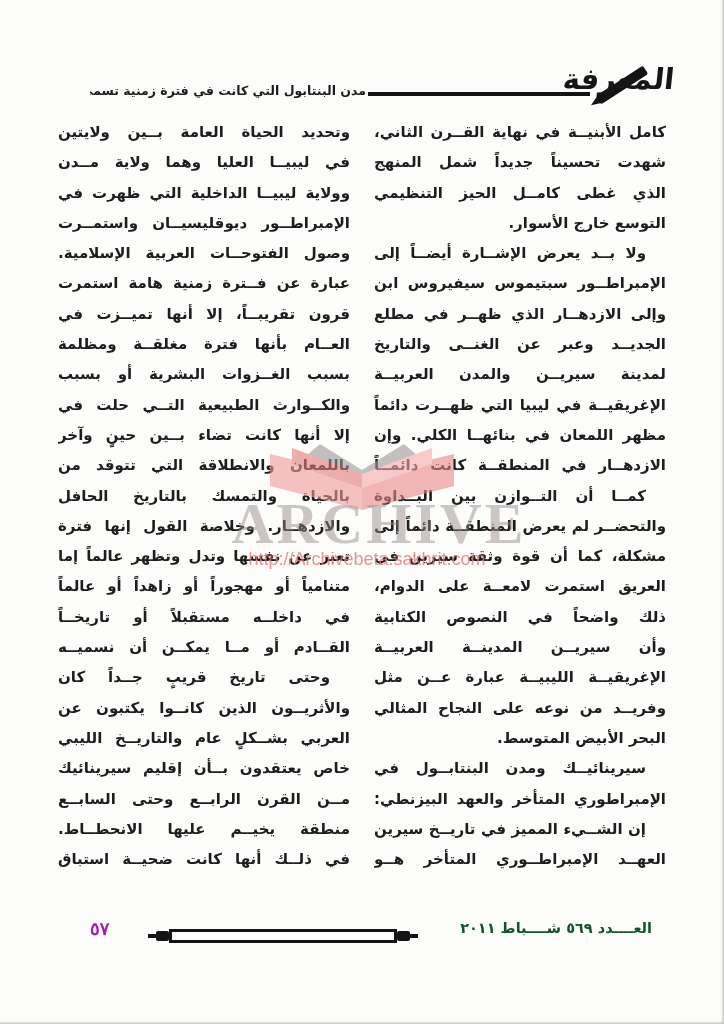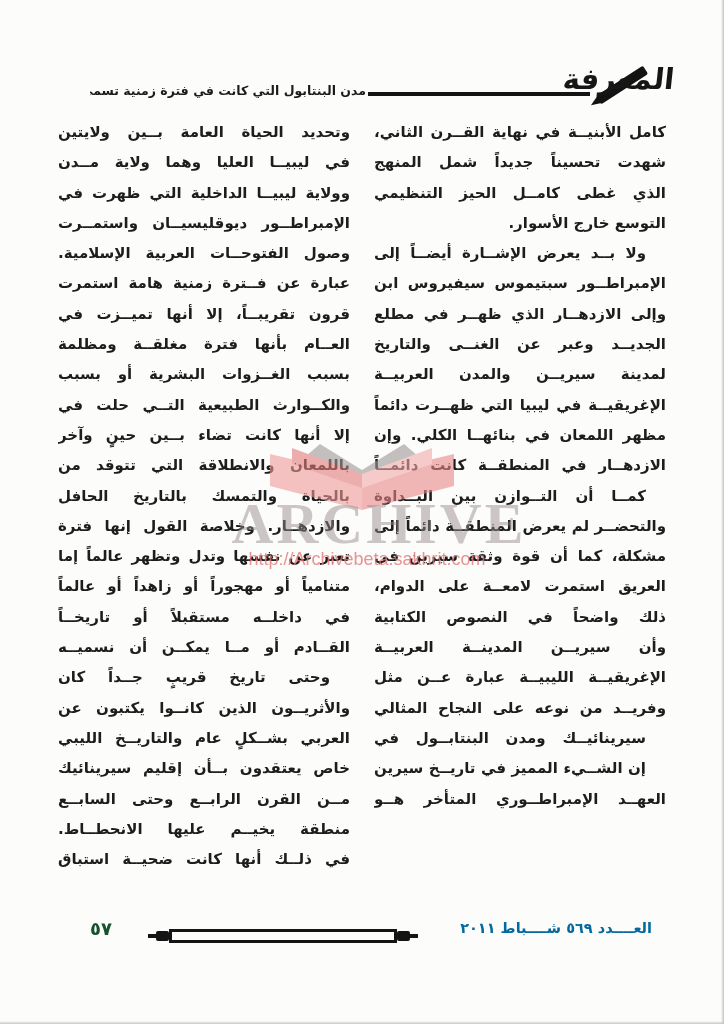--- a/index.html
+++ b/index.html
@@ -43,28 +43,28 @@
     font-family:"Liberation Serif", serif;font-weight:bold;font-size:58px;line-height:60px;
     color:rgba(150,139,139,.48);letter-spacing:3px;
   }
   .wm-url{
     position:absolute;left:192px;top:549px;width:350px;text-align:center;direction:ltr;
     font-family:"Liberation Sans", sans-serif;font-size:18px;
     color:rgba(224,116,116,.78);
   }
 
   
-  .page-number{position:absolute;left:90px;top:918px;font-size:18px;font-weight:bold;color:#14532d;}
+  .page-number{position:absolute;left:90px;top:918px;font-size:18px;font-weight:bold;color:#a21caf;font-family:Liberation Serif, serif;}
   .rod{position:absolute;left:148px;top:928px;width:270px;height:16px;display:flex;align-items:center;}
   .rod .stub{width:8px;height:4px;background:#141414;}
   .rod .knob{width:13px;height:10px;background:#141414;border-radius:2px;}
   .rod .bar{flex:1;height:8px;background:#fcfcfa;border:3px solid #141414;}
   .issue-text{
     position:absolute;left:440px;top:920px;width:212px;direction:rtl;text-align:right;
-    font-size:14.5px;font-weight:bold;color:#0369a1;white-space:nowrap;overflow:hidden;
+    font-size:14.5px;font-weight:bold;color:#14532d;white-space:nowrap;overflow:hidden;
   }
 </style>
 </head>
 <body>
 
 <div class="page">
 
   <div class="logo">
     <span class="logo-pen"></span>
     <span class="logo-text">المعرفة</span>
@@ -86,21 +86,23 @@
       <div class="tline just">مظهر اللمعان في بنائهــا الكلي. وإن ركائز</div>
       <div class="tline just">الازدهــار في المنطقــة كانت دائمــاً سليمة</div>
       <div class="tline open">كمــا أن التــوازن بين البــداوة والمدنية</div>
       <div class="tline just">والتحضــر لم يعرض المنطقــة دائماً إلى أي</div>
       <div class="tline just">مشكلة، كما أن قوة وثقة سيرين في ماضيها</div>
       <div class="tline just">العريق استمرت لامعــة على الدوام، وظهر</div>
       <div class="tline just">ذلك واضحاً في النصوص الكتابية الرسمية،</div>
       <div class="tline just">وأن سيريــن المدينــة العربيــة الفينيقيــة/</div>
       <div class="tline just">الإغريقيــة الليبيــة عبارة عــن مثل واضح</div>
       <div class="tline just">وفريــد من نوعه على النجاح المثالي في عالم</div>
+      <div class="tline end">البحر الأبيض المتوسط.</div>
       <div class="tline open">سيرينائيــك ومدن البنتابــول في العهد</div>
+      <div class="tline just">الإمبراطوري المتأخر والعهد البيزنطي:</div>
       <div class="tline open">إن الشــيء المميز في تاريــخ سيرين في</div>
       <div class="tline just">العهــد الإمبراطــوري المتأخر هــو وضوح</div>
     </div>
   <div class="col col-left">
       <div class="tline just">وتحديد الحياة العامة بــين ولايتين تشكلتا</div>
       <div class="tline just">في ليبيــا العليا وهما ولاية مــدن البنتابول</div>
       <div class="tline just">وولاية ليبيــا الداخلية التي ظهرت في عهد</div>
       <div class="tline just">الإمبراطــور ديوقليسيــان واستمــرت حتى</div>
       <div class="tline just">وصول الفتوحــات العربية الإسلامية. وهي</div>
       <div class="tline just">عبارة عن فــترة زمنية هامة استمرت أربعة</div>

